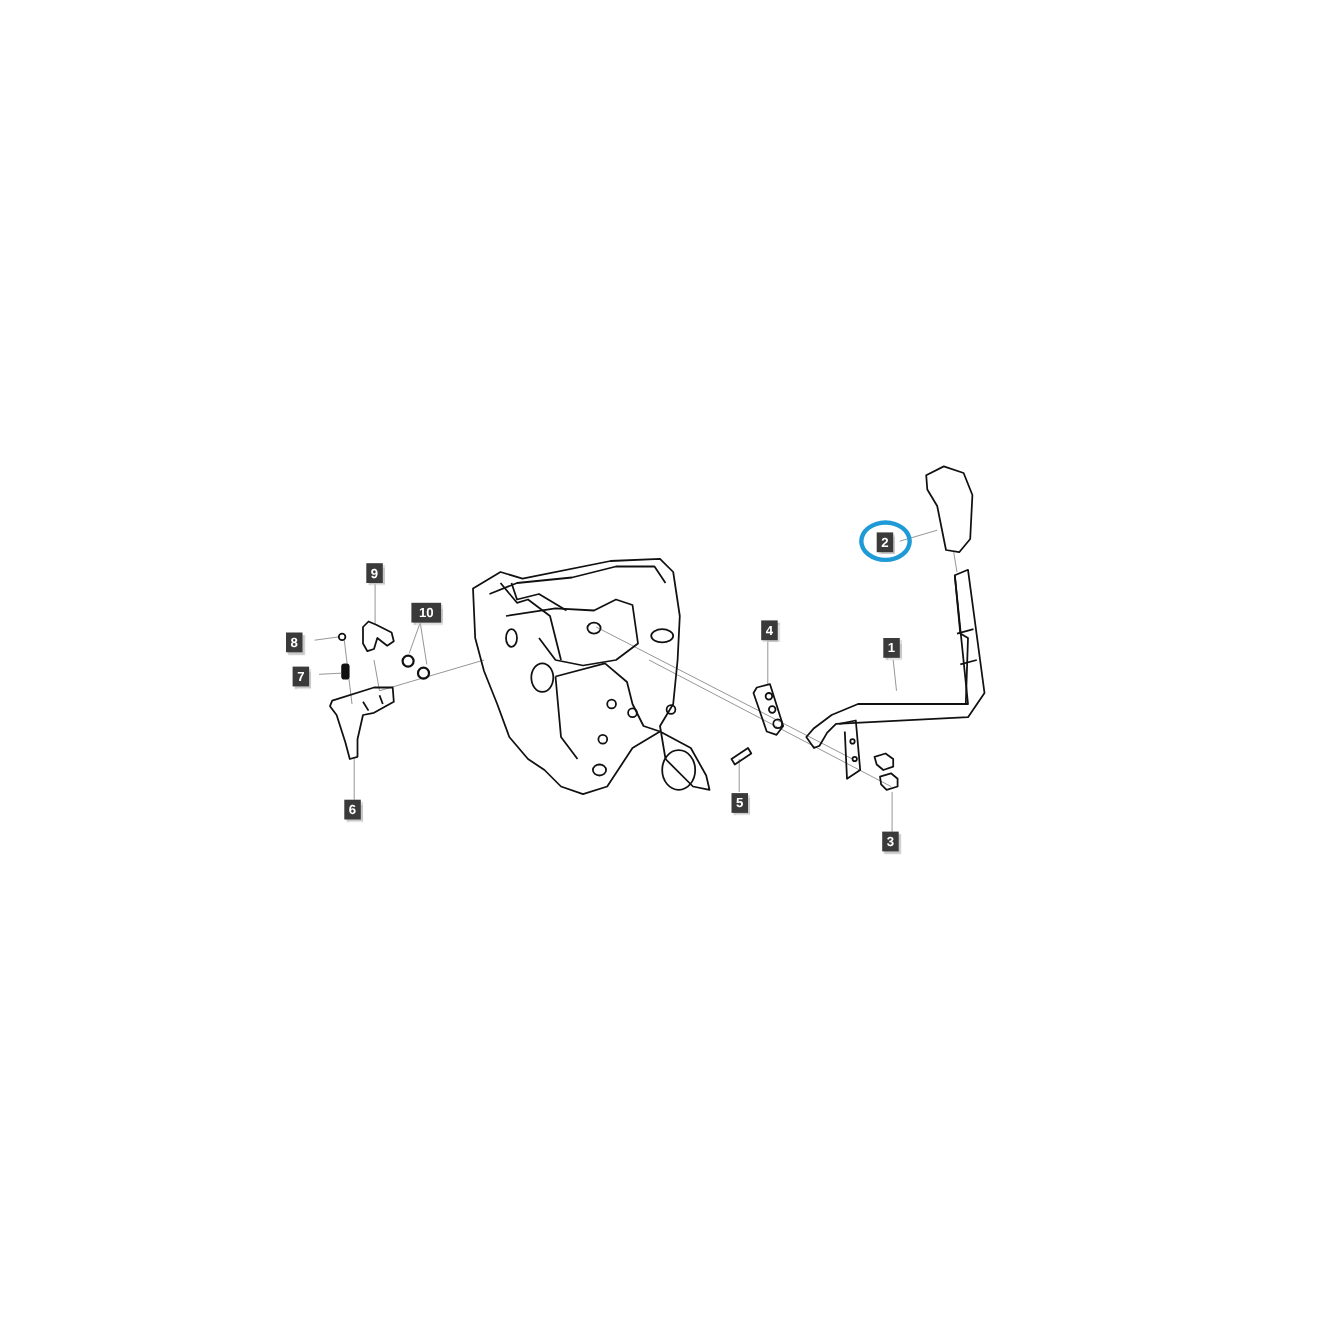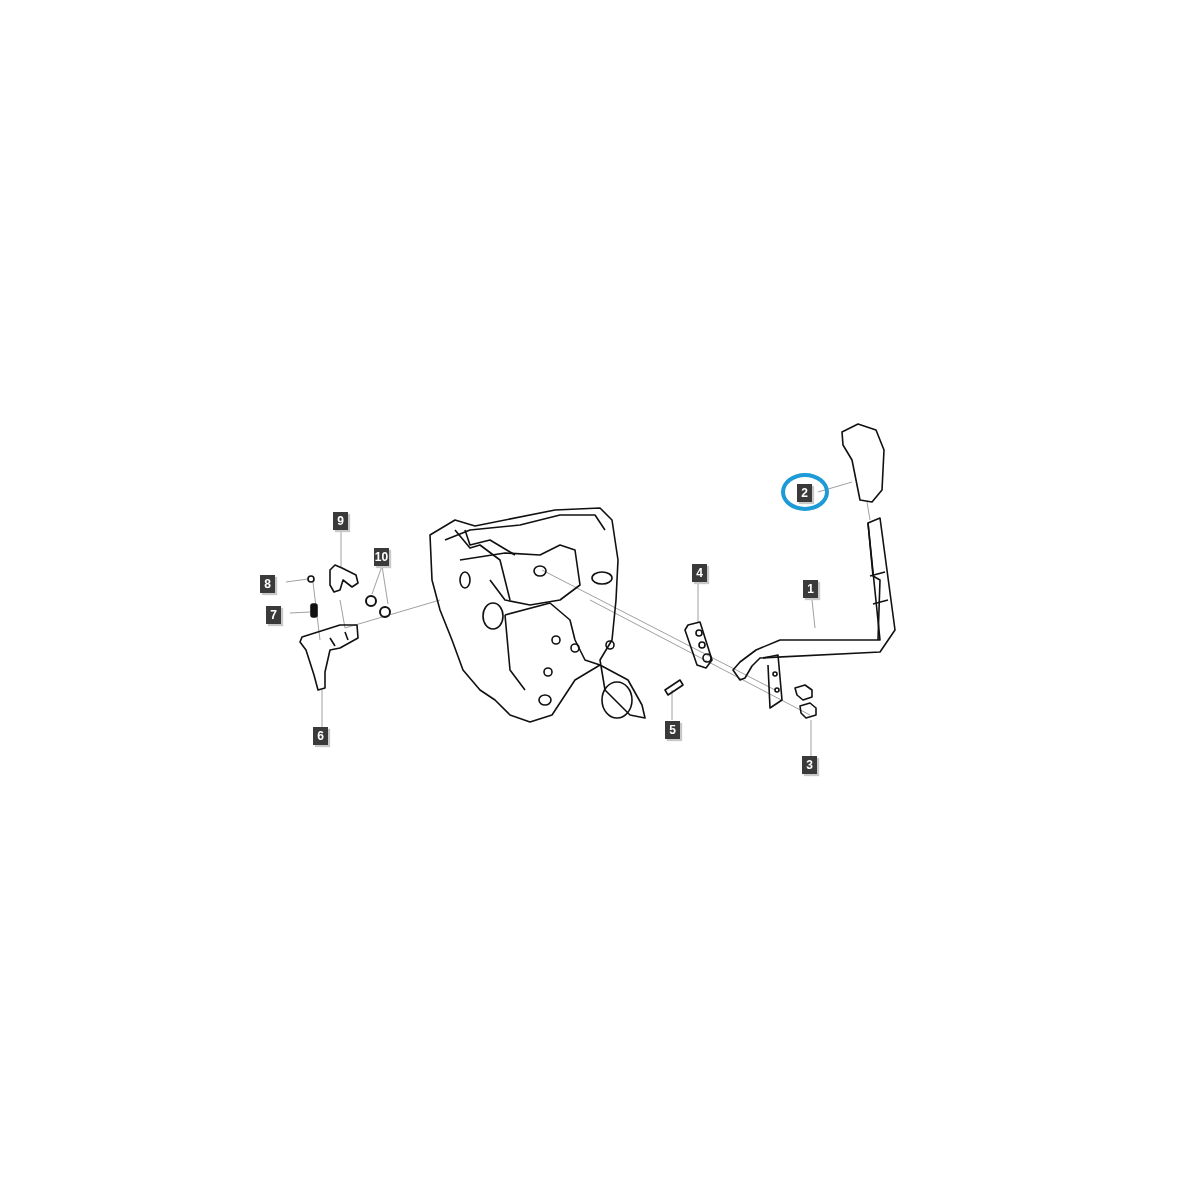--- a/index.html
+++ b/index.html
@@ -1,19 +1,19 @@
 <!DOCTYPE html>
 <html><head>
 <meta charset="utf-8">
 <style>
   html,body{margin:0;padding:0;background:#ffffff;}
   body{width:1200px;height:1200px;position:relative;overflow:hidden;font-family:"Liberation Sans",sans-serif;}
   #diagram{position:absolute;left:0;top:0;width:1200px;height:1200px;}
   .callout{position:absolute;width:15px;height:18px;background:#3a3a3a;color:#ffffff;font-size:12px;font-weight:bold;line-height:18px;text-align:center;box-shadow:2px 2px 1px #c8c8c8;}
-  .callout.wide{width:15px;}
+  .callout.wide{width:27px;}
   .highlight{position:absolute;border:4px solid #1e9bd7;border-radius:50%;}
 </style>
 </head>
 <body>
 
 <div id="diagram">
   <svg width="1200" height="1200" viewBox="0 0 1200 1200" fill="none" stroke="#111" stroke-width="1.6" stroke-linejoin="round">
 
     <g stroke="#888" stroke-width="0.8">
       <line x1="345" y1="628" x2="440" y2="600"></line>

